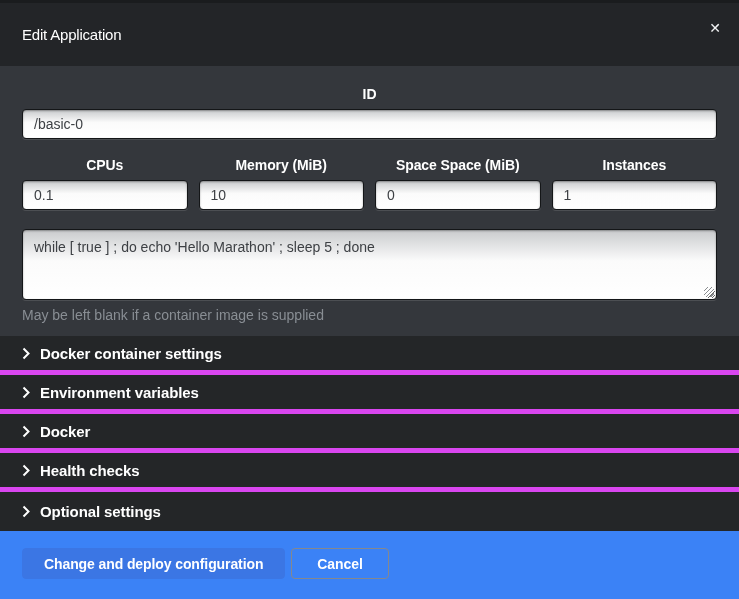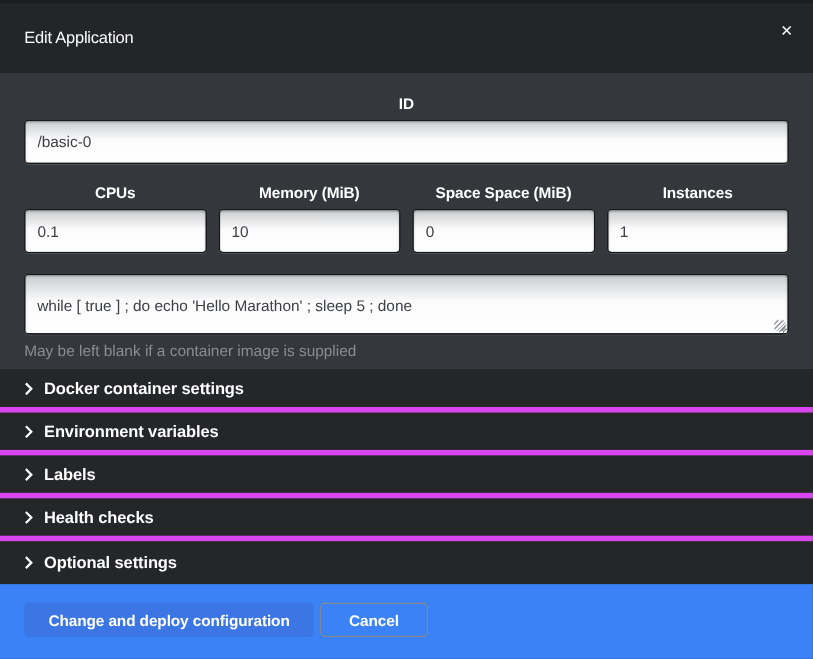--- a/index.html
+++ b/index.html
@@ -29,22 +29,22 @@
     display:block;color:#ffffff;font-size:14px;font-weight:700;
     margin:0 0 7px 0;letter-spacing:-0.1px;text-align:center;
   }
   .text-input,.text-area{
     display:block;width:100%;box-sizing:border-box;
     border:1px solid #141618;border-radius:4px;
     background:linear-gradient(180deg,#c9cbcd 0,#fbfbfb 45%,#ffffff 100%);
     box-shadow:inset 0 1px 2px rgba(0,0,0,.35), 0 1px 0 rgba(255,255,255,.12);
     color:#3d4044;font-size:14px;font-family:inherit;outline:none;
   }
-  .text-input{height:40px;padding:0 11px;}
-  .text-area{height:55px;padding:19px 11px;resize:vertical;line-height:1.35;}
+  .text-input{height:30px;padding:0 11px;}
+  .text-area{height:71px;padding:8px 11px;resize:vertical;line-height:1.35;}
   .field-id{margin-bottom:18px;}
   .field-row{display:flex;gap:11px;margin-bottom:19px;}
   .field-row .field{flex:1;min-width:0;}
   .textarea-wrap{position:relative;}
   .resize-grip{
     position:absolute;right:3px;bottom:3px;width:10px;height:10px;
     background:repeating-linear-gradient(-45deg,transparent 0 2px,#8a8d90 2px 3px);
     pointer-events:none;
   }
   .help-text{color:#898e94;font-size:14px;margin-top:7px;}
@@ -135,21 +135,21 @@
       <svg class="chevron" width="8" height="13" viewBox="0 0 8 13">
         <polyline points="1.5,1.5 6.5,6.5 1.5,11.5" fill="none" stroke="#ffffff" stroke-width="2"></polyline>
       </svg>
       <span class="section-label">Environment variables</span>
     </div>
 
     <div class="section-row">
       <svg class="chevron" width="8" height="13" viewBox="0 0 8 13">
         <polyline points="1.5,1.5 6.5,6.5 1.5,11.5" fill="none" stroke="#ffffff" stroke-width="2"></polyline>
       </svg>
-      <span class="section-label">Labels</span>
+      <span class="section-label">Docker</span>
     </div>
 
     <div class="section-row">
       <svg class="chevron" width="8" height="13" viewBox="0 0 8 13">
         <polyline points="1.5,1.5 6.5,6.5 1.5,11.5" fill="none" stroke="#ffffff" stroke-width="2"></polyline>
       </svg>
       <span class="section-label">Health checks</span>
     </div>
 
     <div class="section-row">

